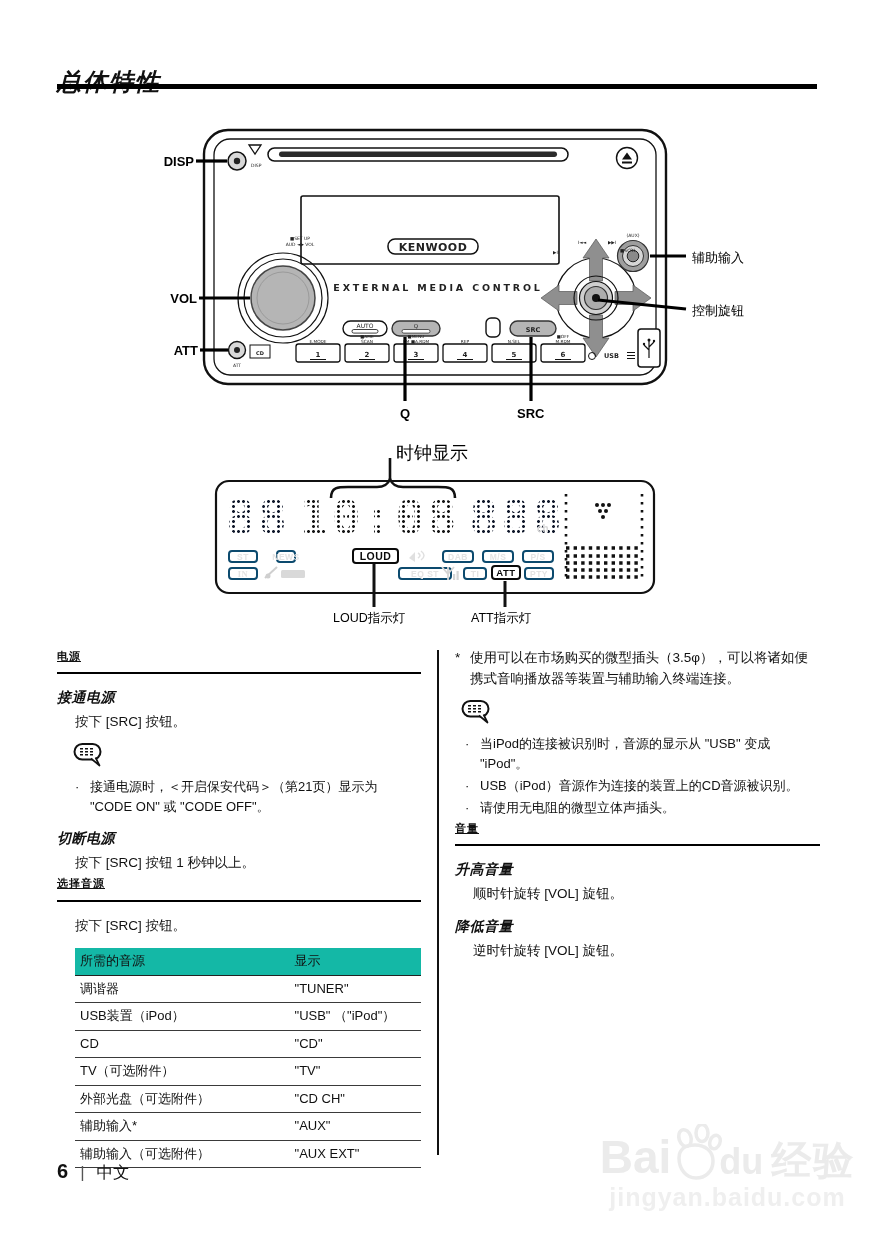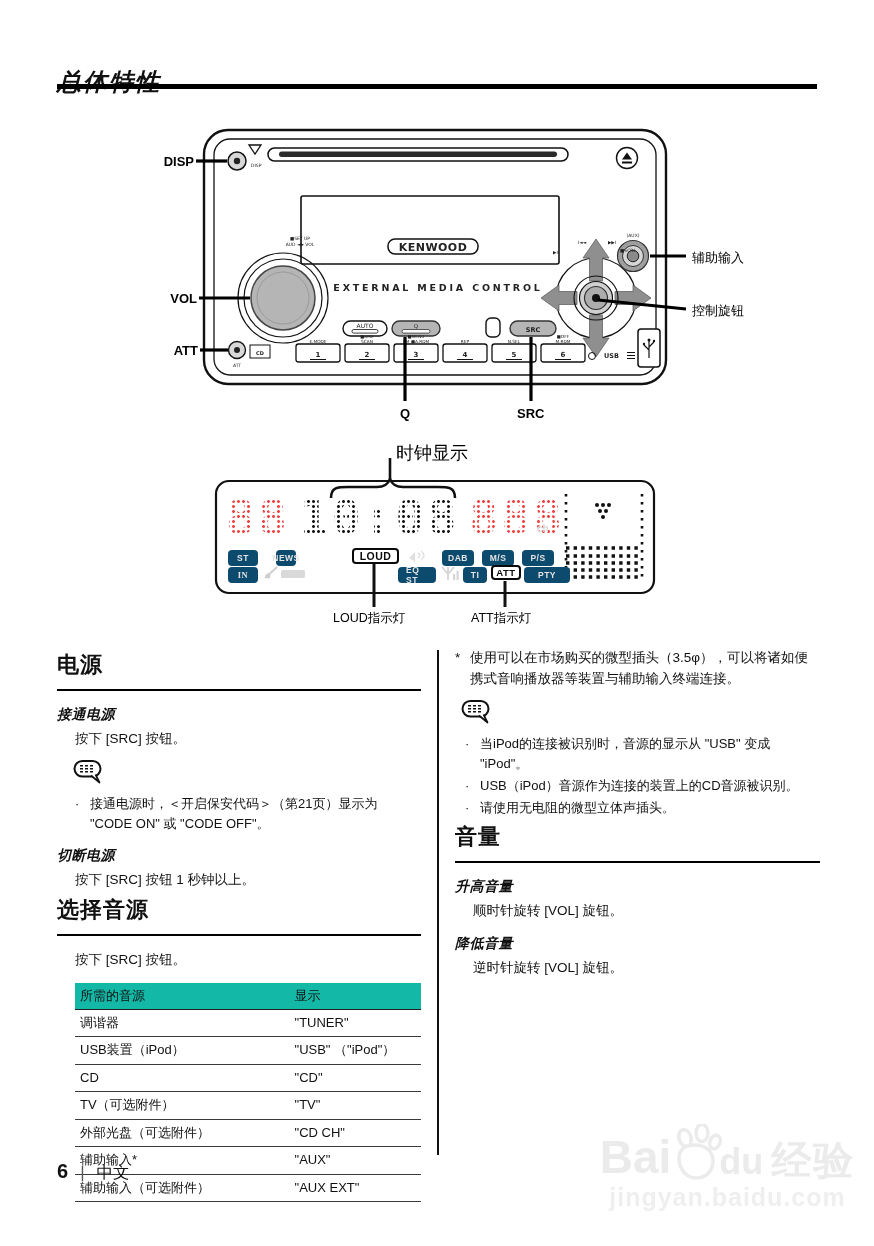--- a/index.html
+++ b/index.html
@@ -15,35 +15,35 @@
   
   .co{position:absolute;font-size:13px;font-weight:bold;color:#000;white-space:nowrap;}
   .co.cn{font-weight:normal;font-size:13px;text-align:center;}
   .co.right{text-align:right;}
 
   
   .clock-row{position:absolute;left:226px;top:489px;display:flex;align-items:flex-start;
     font-family:"DejaVu Sans Mono",monospace;font-weight:bold;font-size:48px;line-height:56px;letter-spacing:3px;
     -webkit-mask-image:radial-gradient(circle,#000 37%,transparent 43%);-webkit-mask-size:5px 5px;
     mask-image:radial-gradient(circle,#000 37%,transparent 43%);mask-size:5px 5px;}
-  .clock-ghost{color:#ef4444;text-align:right;}
+  .clock-ghost{color:#0f172a;text-align:right;}
   .clock-time{color:#161616;margin:0 10px;}
   .ch-unit{position:absolute;left:537px;top:523px;font-size:10px;font-weight:bold;color:#d9d9d9;}
-  .ind{position:absolute;box-sizing:border-box;border:8px solid #0c4a6e;color:#e3e3e3;border-radius:4px;
+  .ind{position:absolute;box-sizing:border-box;border:2px solid #0c4a6e;color:#e3e3e3;border-radius:4px;
        font-size:8.5px;font-weight:bold;height:13px;display:flex;align-items:center;justify-content:center;
        letter-spacing:.5px;background:#fff;}
   .ind.dark{border:2.2px solid #0a0a0a;color:#0a0a0a;}
   .gicon{position:absolute;}
 
   
   .divider{position:absolute;left:437px;top:650px;width:2px;height:505px;background:#111;}
   .col{position:absolute;top:648px;font-size:13.5px;line-height:1.55;}
   .col-left{left:57px;width:364px;}
   .col-right{left:455px;width:365px;}
-  h2.sec{font-size:22px;font-weight:bold;letter-spacing:1px;margin:0 0 13px 0;padding:0 0 7px 0;border-bottom:2.5px solid #000;}
+  h2.sec{font-size:11px;font-weight:bold;letter-spacing:1px;margin:0 0 13px 0;padding:0 0 7px 0;border-bottom:2.5px solid #000;text-decoration:underline;}
   h3.sub{font-size:14px;font-weight:bold;font-style:italic;margin:11px 0 3px 0;letter-spacing:.5px;}
   p.body{margin:0 0 2px 18px;}
   .note-icon{margin:9px 0 3px 16px;}
   ul.notes{list-style:none;margin:1px 0 0 18px;padding:0;}
   ul.notes li{padding-left:15px;text-indent:-15px;margin:0 0 2px 0;font-size:13px;}
   ul.notes .bullet{display:inline-block;width:15px;text-indent:0;}
   .star-para{margin:0;padding-left:15px;text-indent:-15px;}
   .star-para .star{display:inline-block;width:15px;text-indent:0;}
   .gap-source{margin-top:36px;}
   .gap-volume{margin-top:34px;}
@@ -275,29 +275,29 @@
   <div class="ind" style="left:442px;top:550px;width:32px;">DAB</div>
   <div class="ind" style="left:482px;top:550px;width:32px;">M/S</div>
   <div class="ind" style="left:522px;top:550px;width:32px;">P/S</div>
 
   <div class="ind" style="left:228px;top:567px;width:30px;font-family:Liberation Serif, serif;">IN</div>
   <svg class="gicon" style="left:262px;top:566px;" width="46" height="13" viewBox="0 0 46 13">
     <path d="M3,12 L15,1" stroke="#cfcfcf" stroke-width="2" fill="none"></path>
     <circle cx="6" cy="10" r="2.5" fill="#cfcfcf"></circle>
     <rect x="19" y="4" width="24" height="8" rx="1.5" fill="#d9d9d9"></rect>
   </svg>
-  <div class="ind" style="left:398px;top:567px;width:38px;">EQ ST</div>
+  <div class="ind" style="left:398px;top:567px;width:54px;">EQ ST</div>
   <svg class="gicon" style="left:440px;top:565px;" width="20" height="15" viewBox="0 0 20 15">
     <path d="M2,2 L8,9 M14,2 L8,9 M8,2 L8,15" stroke="#d5d5d5" stroke-width="1.8" fill="none"></path>
     <rect x="13" y="9" width="2.2" height="6" fill="#d5d5d5"></rect>
       <rect x="16.5" y="6" width="2.2" height="9" fill="#d5d5d5"></rect>
   </svg>
   <div class="ind" style="left:463px;top:567px;width:24px;">TI</div>
   <div class="ind dark" style="left:491px;top:565px;width:30px;height:15px;font-size:9.5px;">ATT</div>
-  <div class="ind" style="left:524px;top:567px;width:46px;">PTY</div>
+  <div class="ind" style="left:524px;top:567px;width:30px;">PTY</div>
 
   <div class="co cn" style="left:333px;top:610px;font-size:12.5px;">LOUD指示灯</div>
   <div class="co cn" style="left:471px;top:610px;font-size:12.5px;">ATT指示灯</div>
 
   <div class="divider"></div>
 
   <div class="col col-left">
     <h2 class="sec">电源</h2>
     <h3 class="sub">接通电源</h3>
     <p class="body">按下 [SRC] 按钮。</p>

